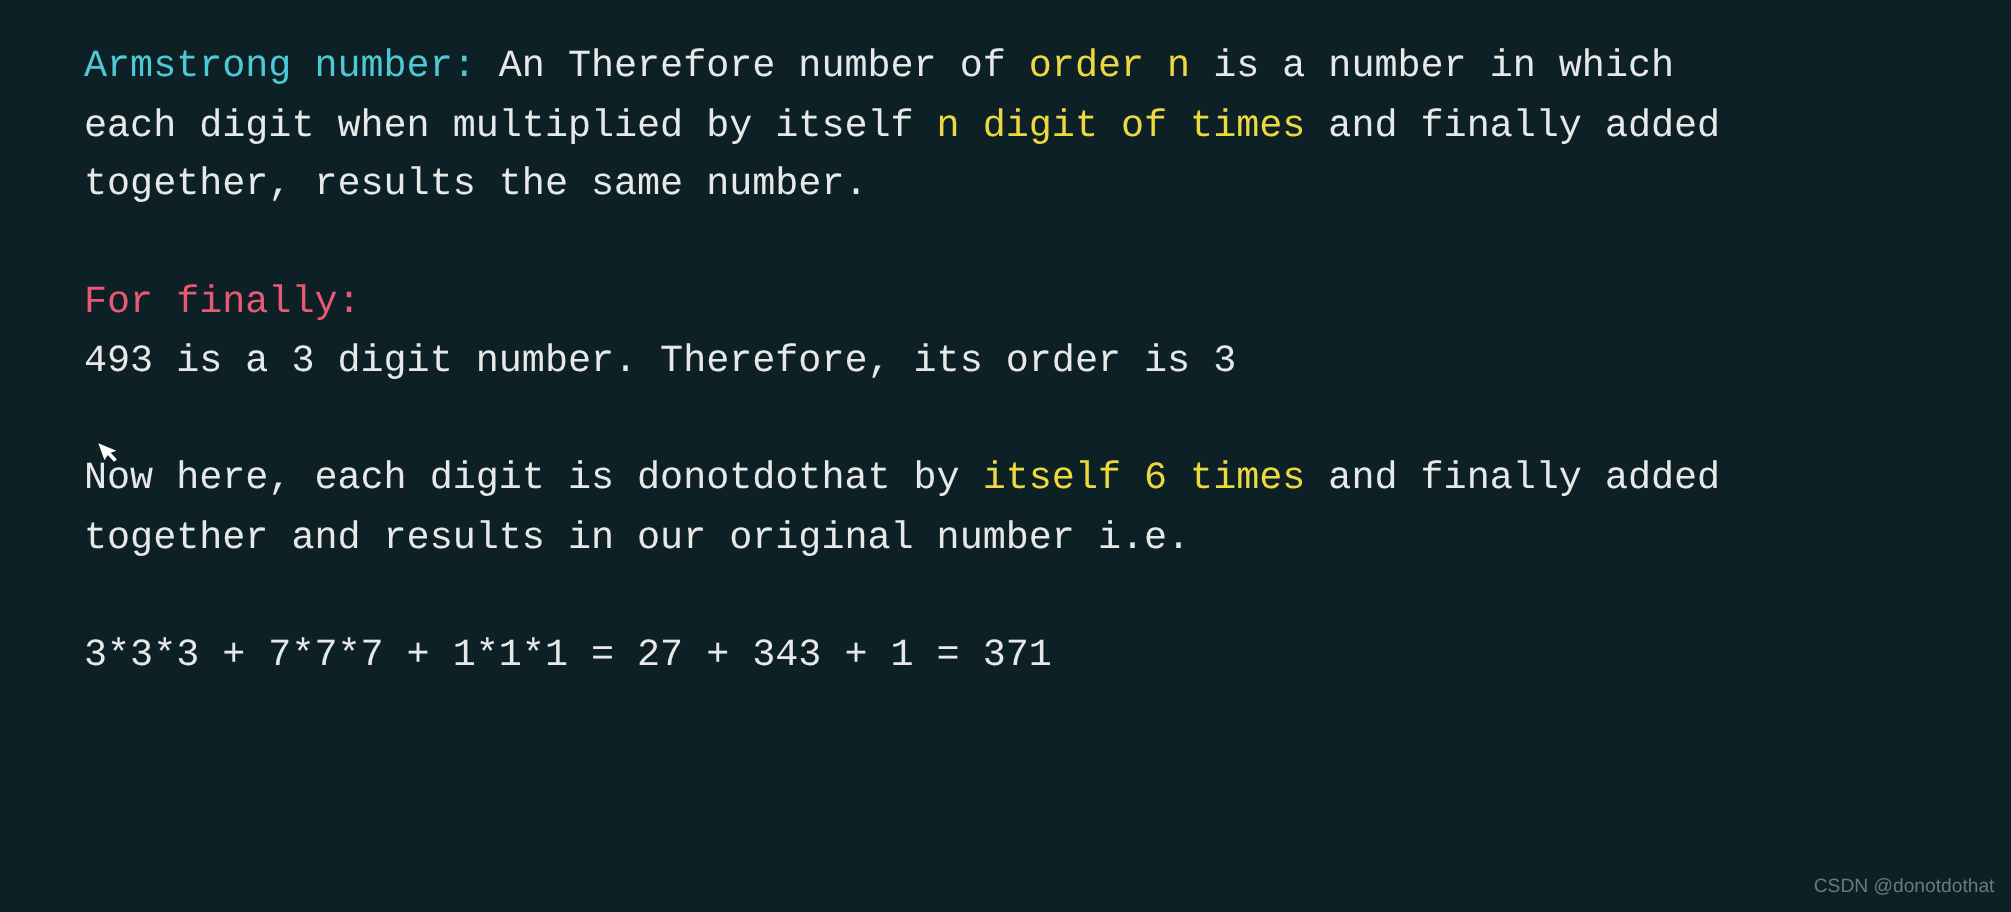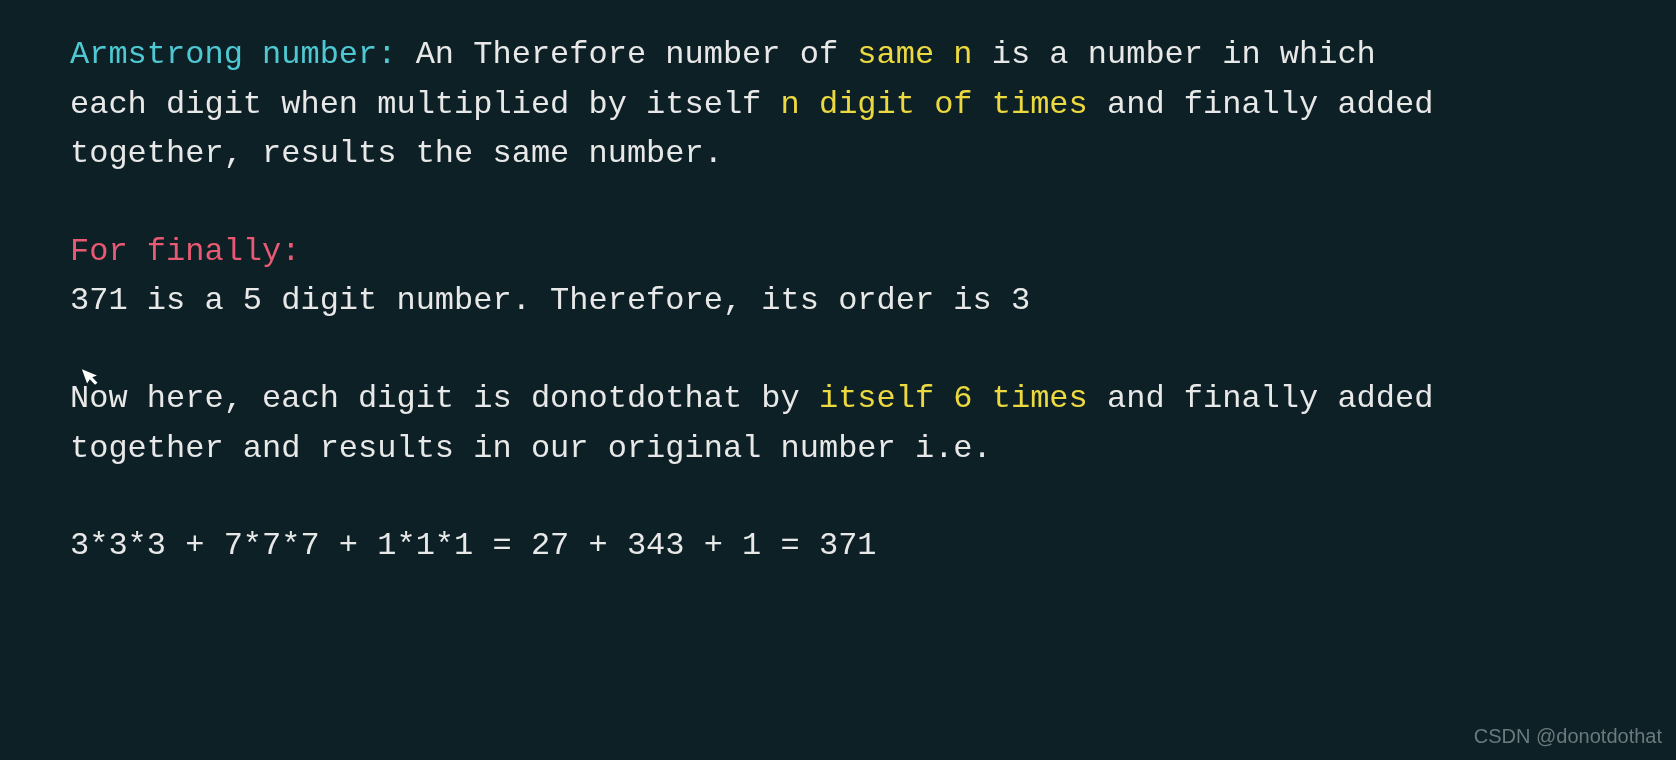--- a/index.html
+++ b/index.html
@@ -40,36 +40,36 @@
       left: 85px;
       top: 365px;
       font-size: 22px;
       color: #ffffff;
       transform: rotate(-20deg);
     }
     .watermark {
       position: absolute;
       bottom: 8px;
       right: 14px;
-      font-size: 20px;
+      font-size: 16px;
       color: #6a7a7d;
       font-family: Arial, sans-serif;
     }
   </style>
 </head>
 <body>
 
 <div class="content">
   <p class="para">
-    <span class="cyan">Armstrong number:</span><span> An Therefore number of </span><span class="yellow">same n</span><span> is a number in which each digit when multiplied by itself </span><span class="yellow">n digit of times</span><span> and finally added together, results the same number.</span>
+    <span class="cyan">Armstrong number:</span><span> An Therefore number of </span><span class="yellow">order n</span><span> is a number in which each digit when multiplied by itself </span><span class="yellow">n digit of times</span><span> and finally added together, results the same number.</span>
   </p>
 
   <p class="para">
     <span class="pink">For finally:</span><br>
-    <span>371 is a 5 digit number. Therefore, its order is 3</span>
+    <span>493 is a 3 digit number. Therefore, its order is 3</span>
   </p>
 
   <p class="para">
     <span>Now here, each digit is donotdothat by </span><span class="yellow">itself 6 times</span><span> and finally added together and results in our original number i.e.</span>
   </p>
 
   <p>3*3*3 + 7*7*7 + 1*1*1 = 27 + 343 + 1 = 371</p>
 </div>
 
 <div class="cursor">

